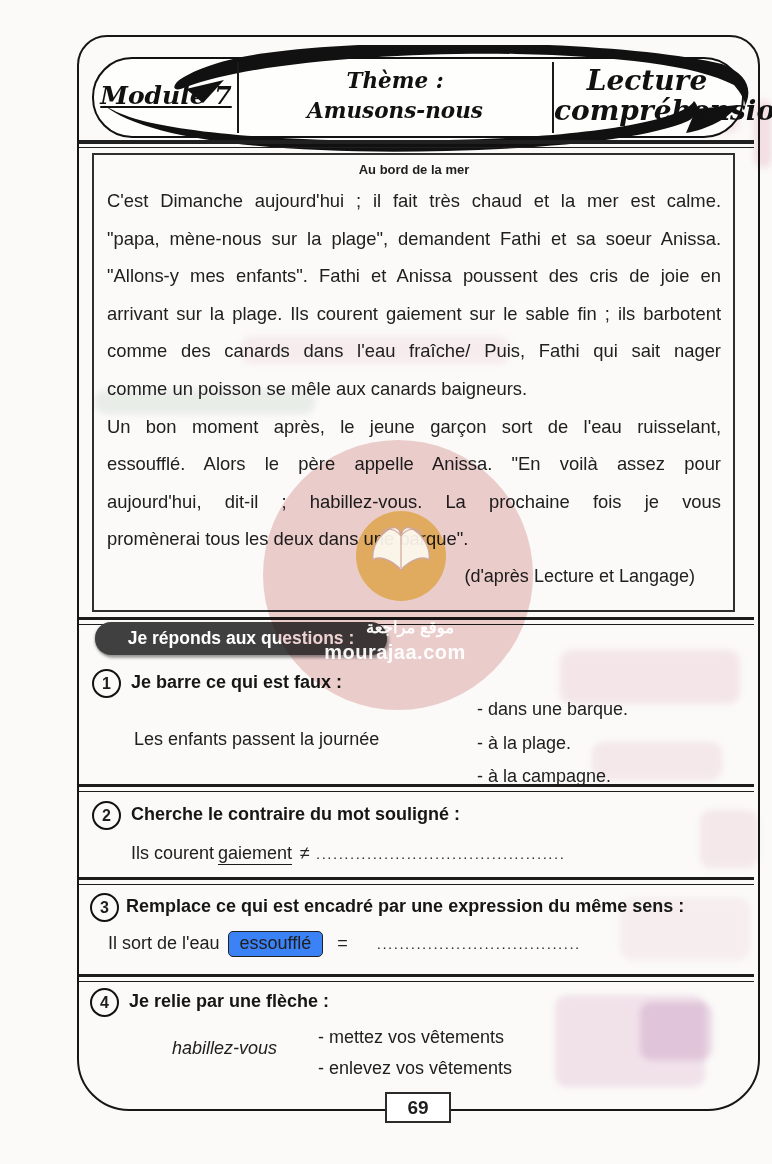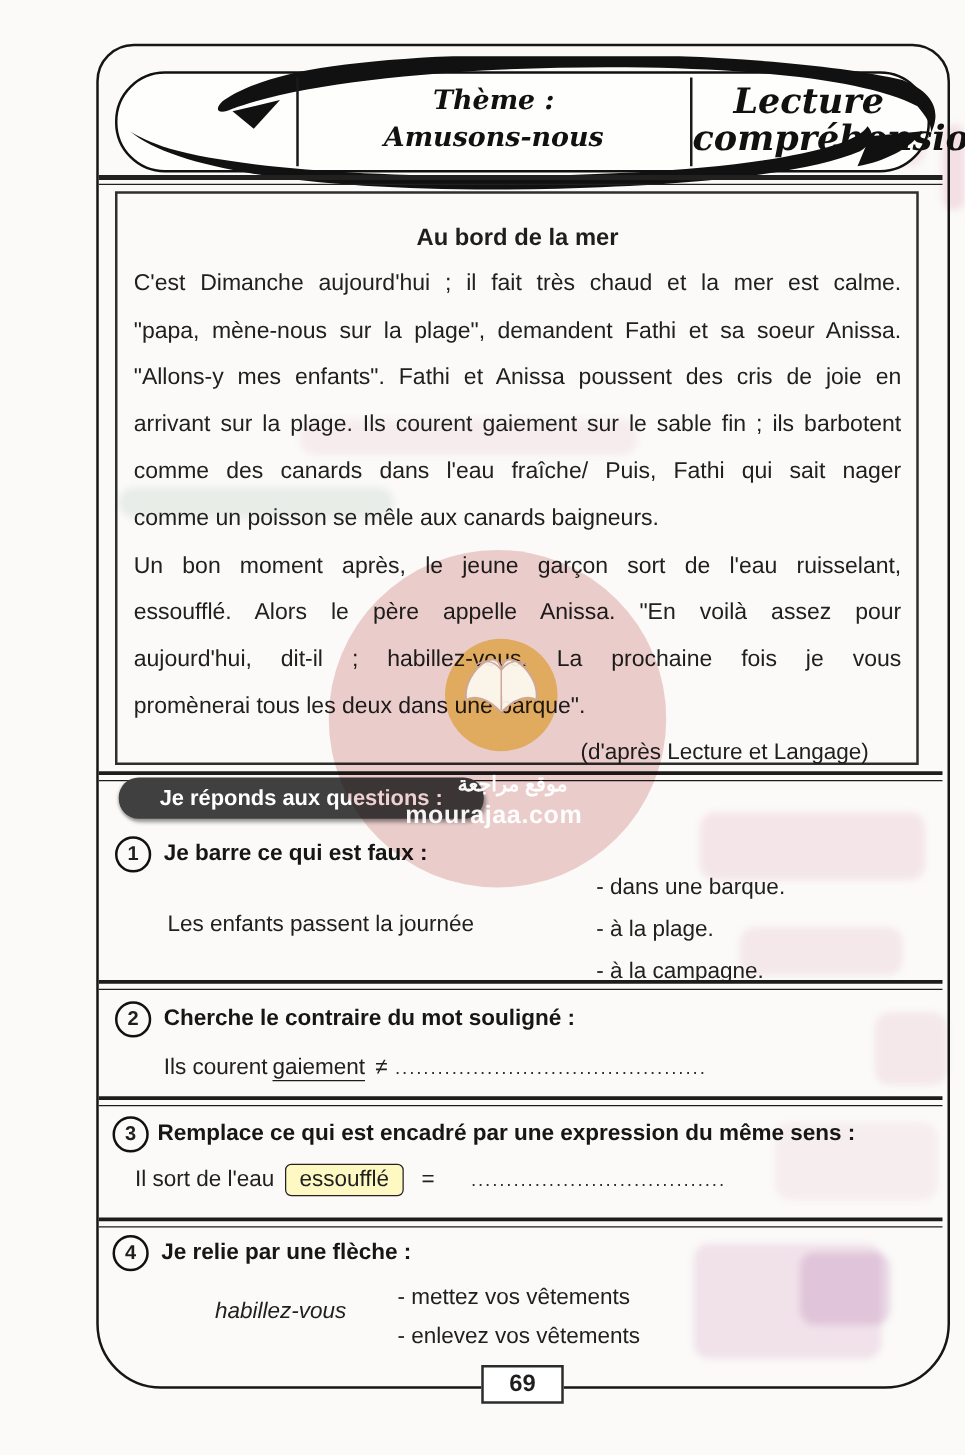--- a/index.html
+++ b/index.html
@@ -48,21 +48,21 @@
     border-top:4.5px solid #202020;border-bottom:1.5px solid #202020;}
   .dbl-rule{position:absolute;left:79px;width:675px;height:3.5px;
     border-top:3px solid #1c1c1c;border-bottom:1.5px solid #1c1c1c;}
   .rule0{top:617px;} .rule1{top:784px;} .rule2{top:877px;} .rule3{top:974px;}
 
   
   .passage{
     position:absolute;left:92px;top:153px;width:643px;height:459px;
     border:2px solid #2e2e2e;box-sizing:border-box;padding:5px 12px 0 13px;
   }
-  .passage-title{text-align:center;font-weight:bold;font-size:19px;margin-top:20px;}
+  .passage-title{text-align:center;font-weight:bold;font-size:13px;margin-top:2px;}
   .passage-lines{margin-top:5px;font-size:18.4px;line-height:37.6px;color:#202020;}
   .pl{white-space:nowrap;}
   .jl{white-space:normal;text-align:justify;text-align-last:justify;}
   .attribution{text-align:right;padding-right:26px;font-size:18px;line-height:36px;}
 
   
   .q-banner{
     position:absolute;left:95px;top:622px;width:292px;height:33px;
     background:#404040;border-radius:16px;color:#fff;
     font-weight:bold;font-size:17.5px;line-height:33px;text-align:center;
@@ -86,21 +86,21 @@
   .stem3{left:108px;top:931px;}
   .badge4{left:90px;top:988px;}  .prompt4{left:129px;top:991px;}
   .left4{left:172px;top:1038px;font-style:italic;}
   .opts4{left:318px;top:1022px;line-height:31px;}
 
   .u{border-bottom:1.7px solid #1c1c1c;padding-bottom:1px;margin:0 2px 0 4px;}
   .op{margin:0 6px;}
   .dots{font-size:15px;letter-spacing:1.5px;color:#2c2c2c;}
   .boxed{
     display:inline-block;border:1.6px solid #222;border-radius:5px;
-    padding:1px 11px 2px 11px;margin:0 8px;background:#fef9c3;
+    padding:1px 11px 2px 11px;margin:0 8px;background:#3b82f6;
   }
 
   
   .wm{pointer-events:none;}
   .wm-circle{position:absolute;left:263px;top:440px;width:270px;height:270px;border-radius:50%;
     background:rgba(213,140,140,.40);mix-blend-mode:multiply;z-index:6;}
   .wm-inner{position:absolute;left:356px;top:511px;width:90px;height:90px;border-radius:50%;
     background:rgba(243,205,95,.85);mix-blend-mode:multiply;z-index:6;}
   .wm-book{position:absolute;left:368px;top:520px;z-index:7;}
   .wm-ar{position:absolute;left:335px;top:618px;width:150px;text-align:center;z-index:7;
@@ -128,20 +128,21 @@
 <div class="ribbon">
   <div class="ribbon-body"></div>
   <svg class="ribbon-swoosh" viewBox="0 0 664 108">
     <path fill="#111" d="M 100 42 C 170 16 320 7 430 9 C 530 11 610 20 648 40 C 658 52 662 60 656 66 C 668 48 664 30 636 19 C 540 -4 300 -9 180 8 C 135 14 105 26 92 36 C 84 44 90 47 100 42 Z"></path>
     <path fill="#111" d="M 100 44 L 138 35 L 117 58 Z"></path>
     <path fill="#111" d="M 18 60 C 60 96 200 110 360 106 C 470 103 560 94 602 76 C 612 70 614 62 608 56 C 598 74 520 88 420 93 C 280 100 120 94 50 74 C 34 69 24 64 18 60 Z"></path>
     <path fill="#111" d="M 600 88 C 622 84 642 74 652 60 L 610 64 Z"></path>
   </svg>
   <div class="rib-div rib-div1"></div>
   <div class="rib-div rib-div2"></div>
+  <div class="rib-text rib-module">Module 7</div>
   <div class="rib-text rib-theme">
     <div>Thème :</div>
     <div>Amusons-nous</div>
   </div>
   <div class="rib-text rib-subject">
     <div>Lecture</div>
     <div>compréhension</div>
   </div>
 </div>
 

